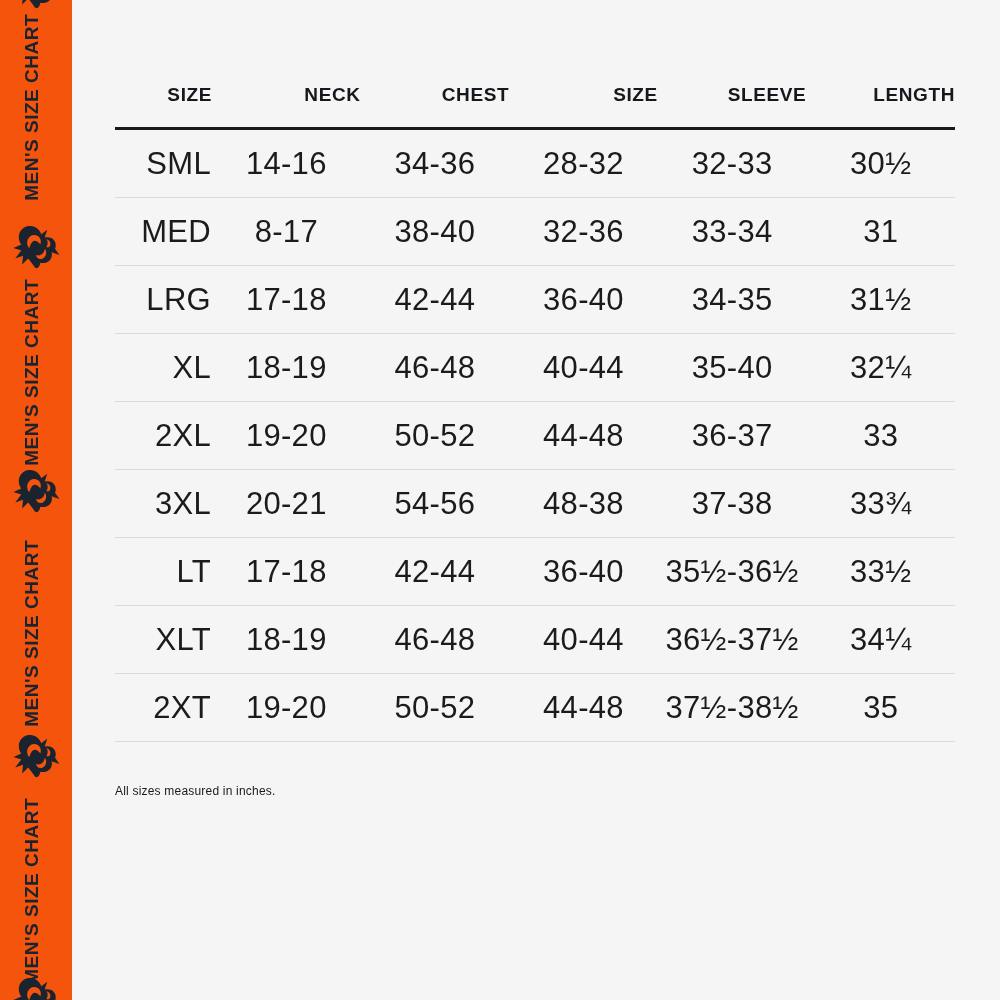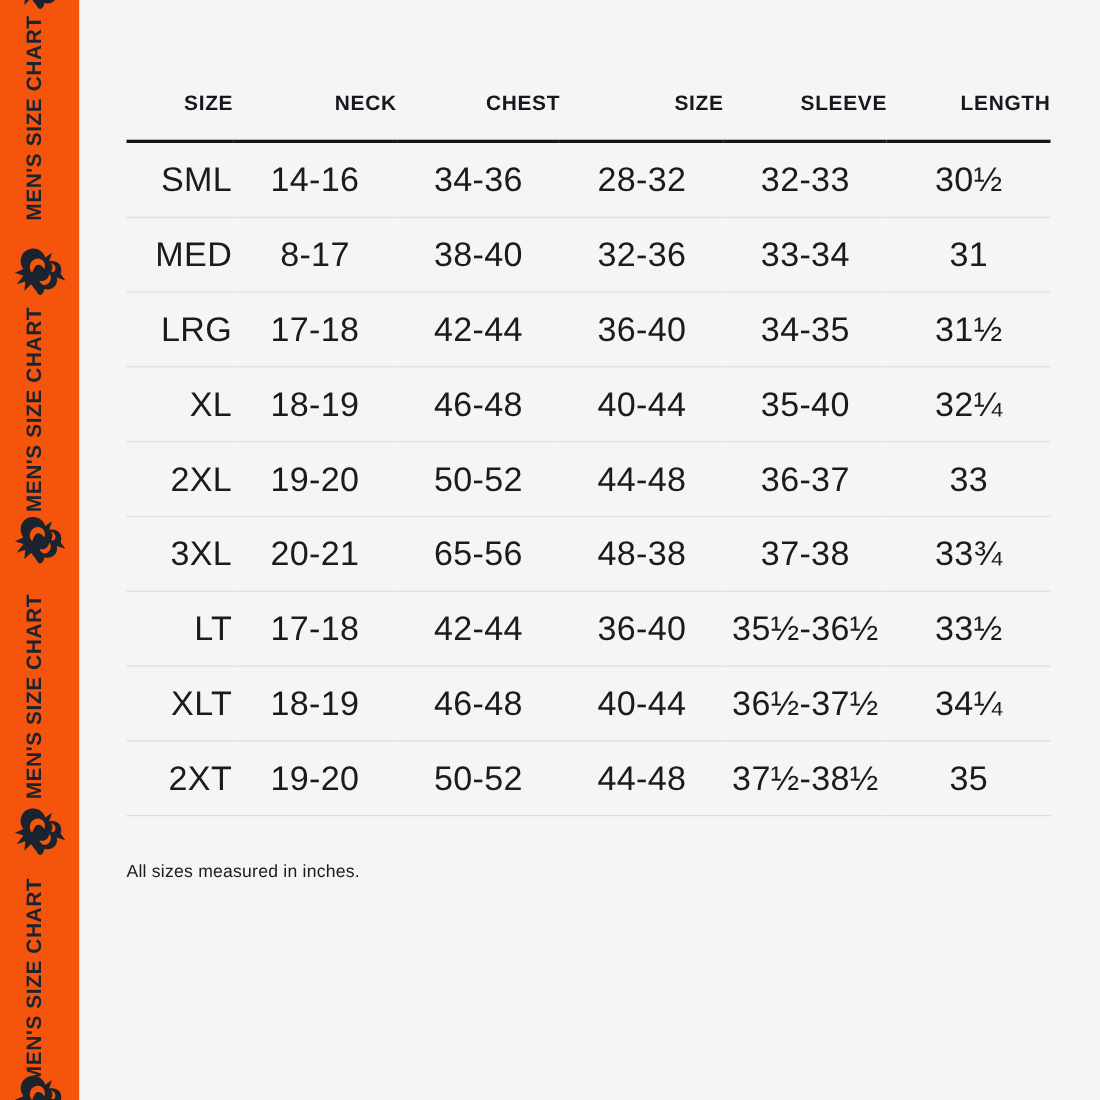--- a/index.html
+++ b/index.html
@@ -76,21 +76,21 @@
     color: #1b1b1b;
     text-align: center;
     height: 65px;
     border-bottom: 1px solid #dbdbdb;
   }
   .size-chart th:first-child,
   .size-chart td:first-child { text-align: right; padding-left: 2px; }
 
   .footnote {
     margin: 42px 0 0 43px;
-    font-size: 16px;
+    font-size: 12px;
     color: #1b1b1b;
     letter-spacing: 0.2px;
   }
 </style>
 </head>
 <body>
 
 <div class="page">
 
   <aside class="sidebar">
@@ -201,21 +201,21 @@
           <td>2XL</td>
           <td>19-20</td>
           <td>50-52</td>
           <td>44-48</td>
           <td>36-37</td>
           <td>33</td>
         </tr>
         <tr>
           <td>3XL</td>
           <td>20-21</td>
-          <td>65-56</td>
+          <td>54-56</td>
           <td>48-38</td>
           <td>37-38</td>
           <td>33¾</td>
         </tr>
         <tr>
           <td>LT</td>
           <td>17-18</td>
           <td>42-44</td>
           <td>36-40</td>
           <td>35½-36½</td>

